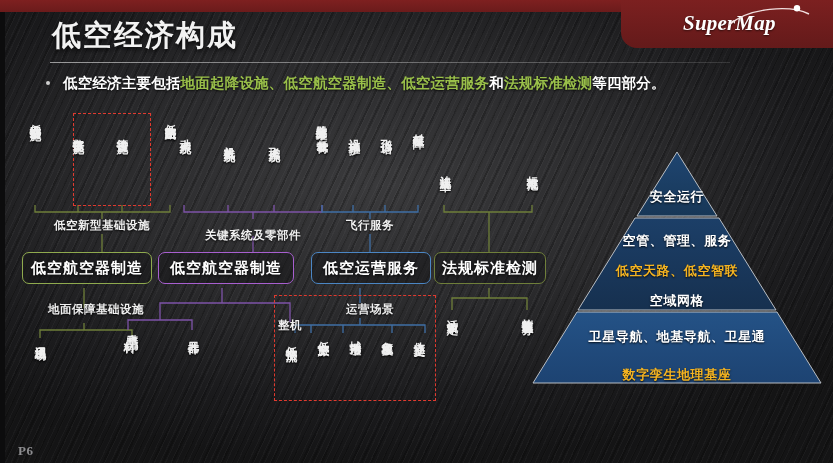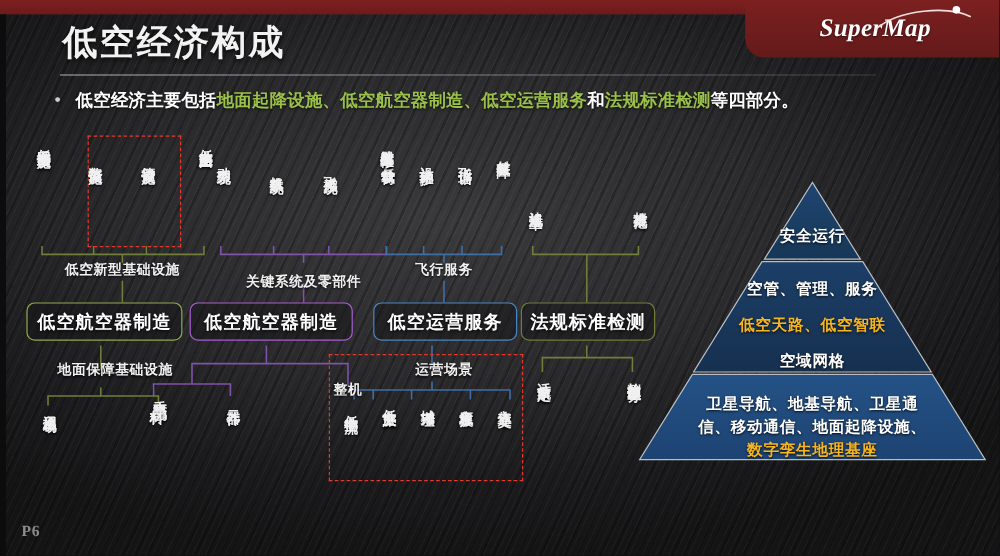--- a/index.html
+++ b/index.html
@@ -89,21 +89,21 @@
   
   #pyr{position:absolute;left:521px;top:150px;width:312px;height:256px;}
   #pyr .ptxt{
     position:absolute;width:100%;text-align:center;
     font-size:13px;font-weight:bold;color:#ffffff;letter-spacing:.6px;
     text-shadow:0 1px 2px rgba(0,0,0,.85);
   }
   #pyr .amber{color:#f5b421;}
   #pyr .big{font-size:13px;line-height:1.45;}
   #pagenum{
-    position:absolute;left:18px;bottom:12px;
+    position:absolute;left:18px;bottom:4px;
     font-family:"Liberation Serif","DejaVu Serif",serif;
     font-size:13px;font-weight:bold;color:#8d8d90;letter-spacing:.5px;
   }
   #leftedge{position:absolute;left:0;top:12px;width:5px;height:451px;background:#0c0c0d;}
 </style>
 </head>
 <body>
 
 <div id="slide">
 
@@ -240,18 +240,17 @@
 
       <polygon points="114,68 198,68 255,160 57,160" fill="url(#pgB)" stroke="#b9bec4" stroke-width="1"></polygon>
 
       <polygon points="56,162 256,162 300,233 12,233" fill="url(#pgC)" stroke="#b9bec4" stroke-width="1"></polygon>
     </svg>
     <div class="ptxt" style="top:38px;">安全运行</div>
     <div class="ptxt" style="top:82px;">空管、管理、服务</div>
     <div class="ptxt amber" style="top:112px;">低空天路、低空智联</div>
     <div class="ptxt" style="top:142px;">空域网格</div>
     <div class="ptxt big" style="top:178px;">卫星导航、地基导航、卫星通</div>
-    <div class="ptxt big" style="top:197px;">信、移动通信、地面起降设施、</div>
     <div class="ptxt big amber" style="top:216px;">数字孪生地理基座</div>
   </div>
 
   <div id="pagenum">P6</div>
 </div>
 
 </body></html>

